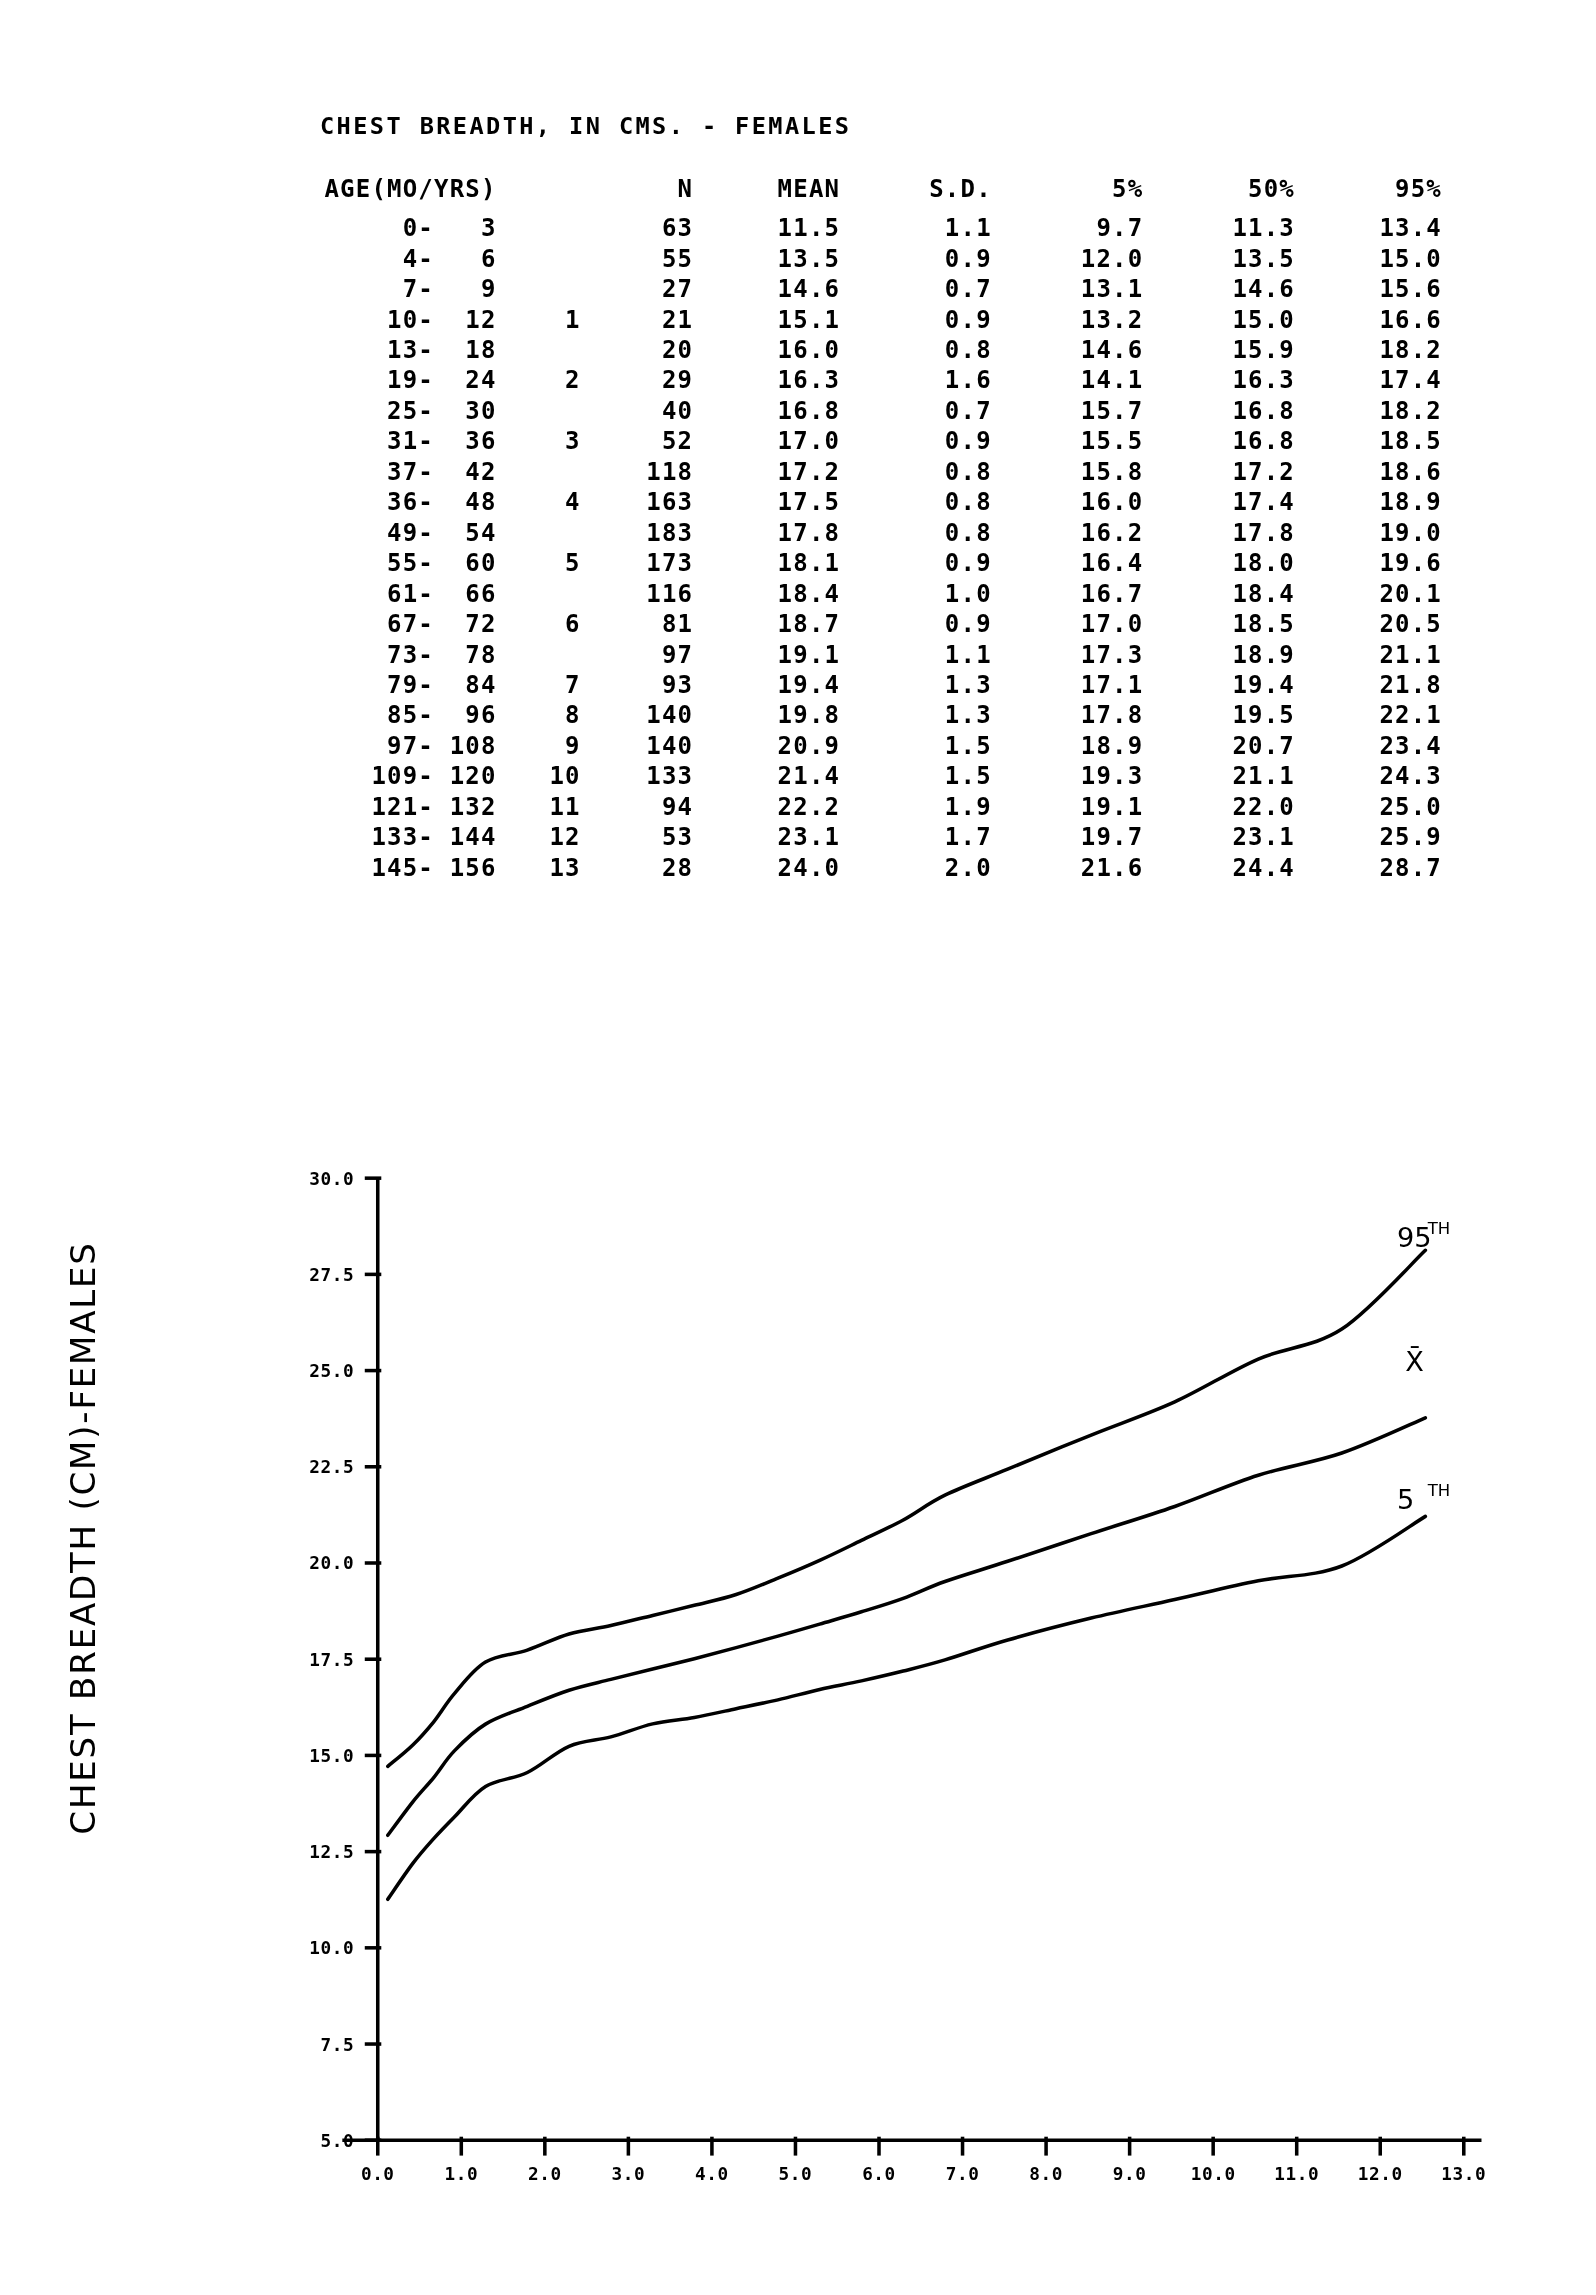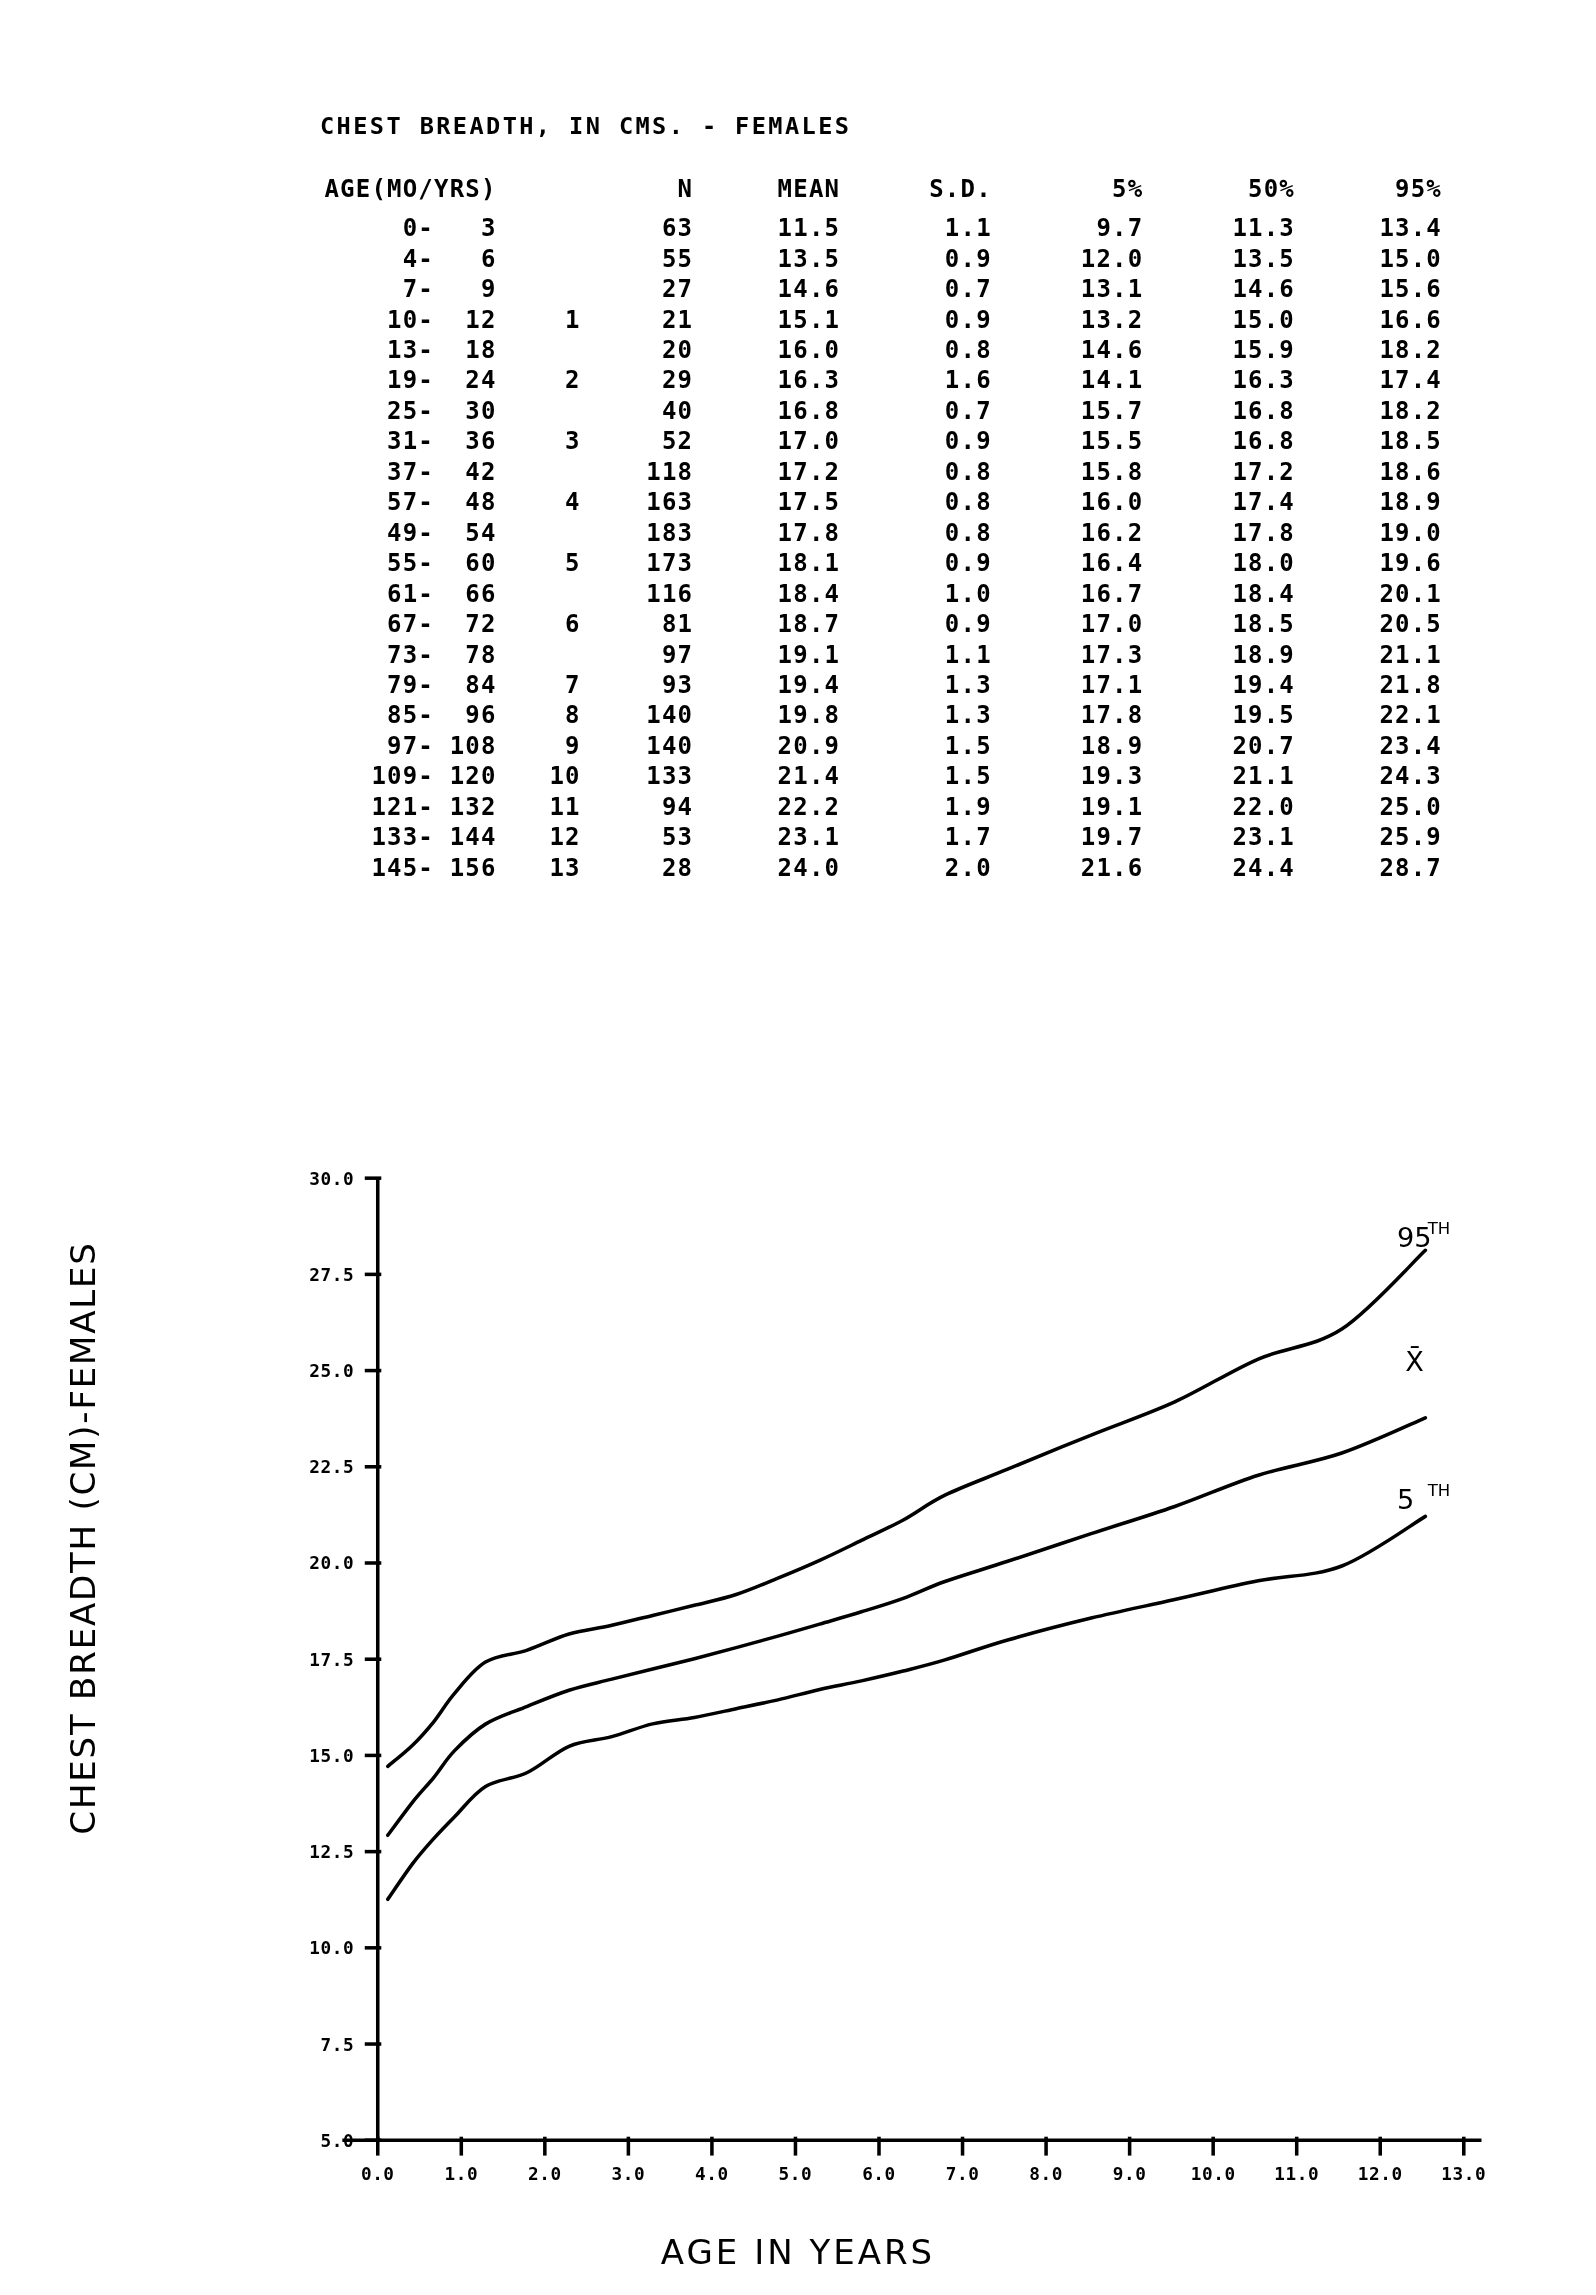--- a/index.html
+++ b/index.html
@@ -217,21 +217,21 @@
           <td class="c-agerange"> 37-  42</td>
           <td class="c-yr"></td>
           <td class="c-n">118</td>
           <td class="c-mean">17.2</td>
           <td class="c-sd">0.8</td>
           <td class="c-p5">15.8</td>
           <td class="c-p50">17.2</td>
           <td class="c-p95">18.6</td>
         </tr>
         <tr>
-          <td class="c-agerange"> 57-  48</td>
+          <td class="c-agerange"> 36-  48</td>
           <td class="c-yr">4</td>
           <td class="c-n">163</td>
           <td class="c-mean">17.5</td>
           <td class="c-sd">0.8</td>
           <td class="c-p5">16.0</td>
           <td class="c-p50">17.4</td>
           <td class="c-p95">18.9</td>
         </tr>
         <tr>
           <td class="c-agerange"> 49-  54</td>
@@ -352,21 +352,20 @@
           <td class="c-p5">21.6</td>
           <td class="c-p50">24.4</td>
           <td class="c-p95">28.7</td>
         </tr>
       </tbody>
   </table>
 </div>
 
 <div id="chart-block">
   <div id="ylabel">CHEST BREADTH (CM)-FEMALES</div>
-  <div id="xlabel">AGE IN YEARS</div>
   <svg id="plot-svg" width="1596" height="1169" viewBox="0 0 2704 1980">
       <line x1="640" y1="1835" x2="640" y2="205" stroke="#000" stroke-width="6"></line>
       <line x1="580" y1="1835" x2="2510" y2="1835" stroke="#000" stroke-width="6"></line>
       <line x1="618" y1="1835" x2="646" y2="1835" stroke="#000" stroke-width="6"></line>
       <text x="600" y="1846" text-anchor="end" class="tick-label">5.0</text>
       <line x1="618" y1="1672" x2="646" y2="1672" stroke="#000" stroke-width="6"></line>
       <text x="600" y="1683" text-anchor="end" class="tick-label">7.5</text>
       <line x1="618" y1="1509" x2="646" y2="1509" stroke="#000" stroke-width="6"></line>
       <text x="600" y="1520" text-anchor="end" class="tick-label">10.0</text>
       <line x1="618" y1="1346" x2="646" y2="1346" stroke="#000" stroke-width="6"></line>

